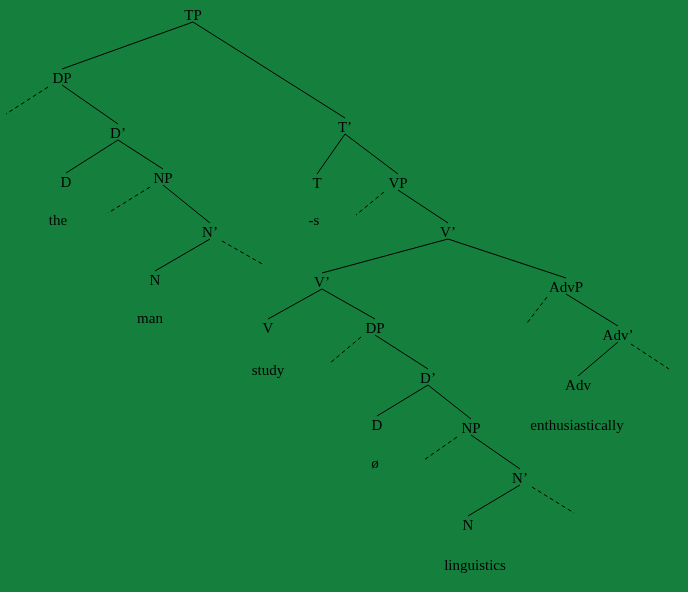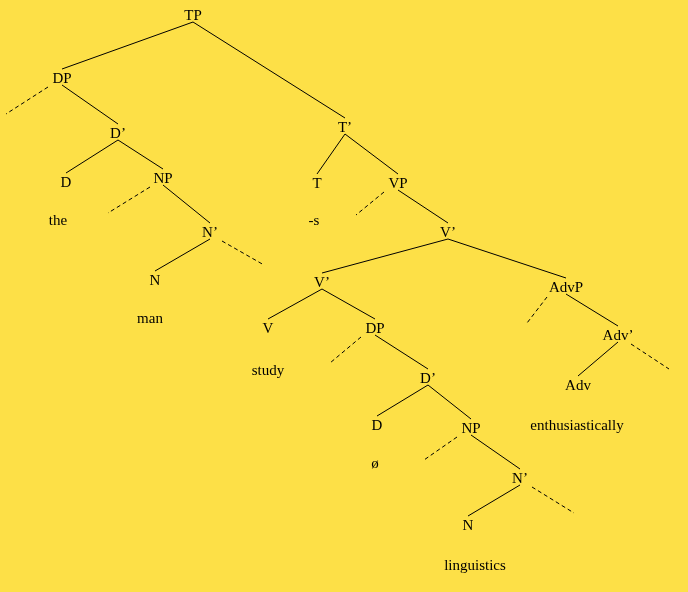--- a/index.html
+++ b/index.html
@@ -6,21 +6,21 @@
   html, body {
     margin: 0;
     padding: 0;
     background: #ffffff;
   }
   .stage {
     position: relative;
     width: 688px;
     height: 592px;
     margin: 0;
-    background: #fde047;
+    background: #15803d;
     overflow: hidden;
   }
   svg {
     display: block;
   }
   svg text {
     font-family: "Liberation Serif", "DejaVu Serif", serif;
     font-size: 15px;
     fill: #000000;
   }

